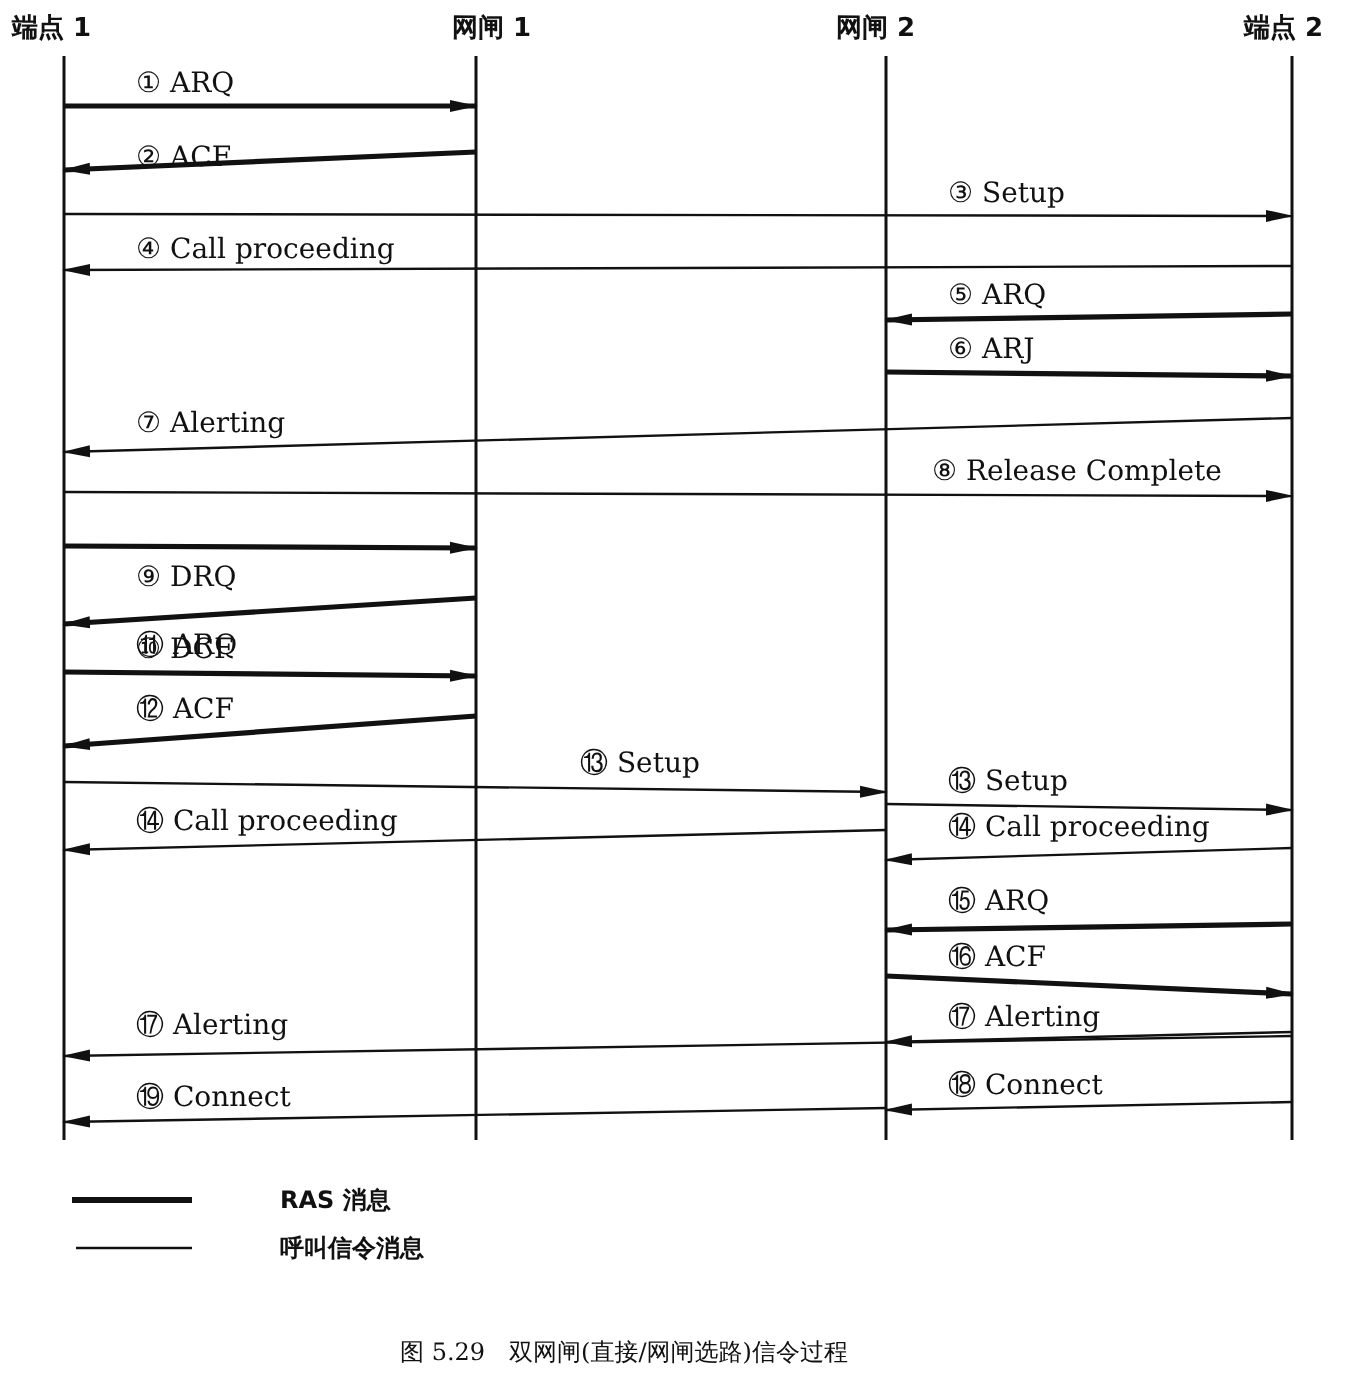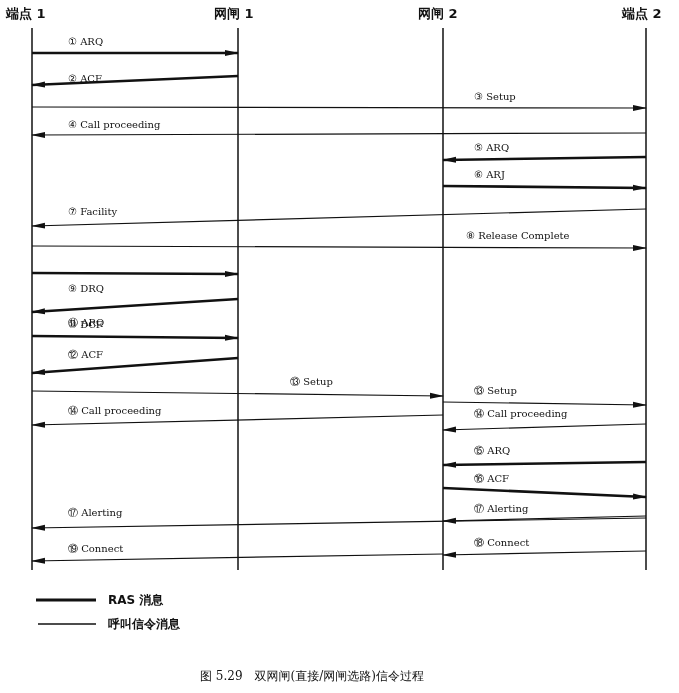--- a/index.html
+++ b/index.html
@@ -1,27 +1,27 @@
 <!DOCTYPE html>
 <html><head>
 <meta charset="utf-8">
 <style>
   html,body{margin:0;padding:0;background:#fff;}
   body{width:679px;height:693px;position:relative;overflow:hidden;font-family:"DejaVu Serif","Liberation Serif",serif;color:#111;}
   .hdr{position:absolute;top:5px;font-size:13px;font-weight:bold;font-family:"DejaVu Sans","Liberation Sans",sans-serif;}
   svg{position:absolute;left:0;top:0;}
-  .lbl{position:absolute;font-size:10px;white-space:nowrap;line-height:14px;}
-  .leg{position:absolute;font-size:12px;font-weight:bold;font-family:"DejaVu Sans","Liberation Sans",sans-serif;}
+  .lbl{position:absolute;font-size:14px;white-space:nowrap;line-height:14px;}
+  .leg{position:absolute;font-size:12px;font-weight:bold;font-family:"DejaVu Sans","Liberation Sans",sans-serif;margin-left:32px;}
   .cap{position:absolute;top:668px;left:200px;font-size:12px;}
 </style>
 </head>
 <body>
 
 <div class="hdr" style="left:6px;">端点 1</div>
-<div class="hdr" style="left:198px;padding-left:16px;">网闸 1</div>
+<div class="hdr" style="left:210px;padding-left:16px;">网闸 1</div>
 <div class="hdr" style="left:418px;">网闸 2</div>
 <div class="hdr" style="left:622px;">端点 2</div>
 
 <svg id="diagram" width="679" height="693" xmlns="http://www.w3.org/2000/svg">
   <defs>
     <marker id="ah" markerWidth="14" markerHeight="8" refX="13" refY="4" orient="auto" markerUnits="userSpaceOnUse">
       <path d="M0,1 L14,4 L0,7 Z" fill="#111"></path>
     </marker>
   </defs>
   <g id="lifelines">
@@ -60,21 +60,21 @@
   </g>
 </svg>
 
 <div id="labels">
     <div class="lbl" style="left: 68px; top: 35px;">① ARQ</div>
     <div class="lbl" style="left: 68px; top: 72px;">② ACF</div>
     <div class="lbl" style="left: 474px; top: 90px;">③ Setup</div>
     <div class="lbl" style="left: 68px; top: 118px;">④ Call proceeding</div>
     <div class="lbl" style="left: 474px; top: 141px;">⑤ ARQ</div>
     <div class="lbl" style="left: 474px; top: 168px;">⑥ ARJ</div>
-    <div class="lbl" style="left: 68px; top: 205px;">⑦ Facility</div>
+    <div class="lbl" style="left: 68px; top: 205px;">⑦ Alerting</div>
     <div class="lbl" style="left: 466px; top: 229px;">⑧ Release Complete</div>
     <div class="lbl" style="left: 68px; top: 254px; margin-top: 28px;">⑨ DRQ</div>
     <div class="lbl" style="left: 68px; top: 288px; margin-top: 30px;">⑩ DCF</div>
     <div class="lbl" style="left: 68px; top: 316px;">⑪ ARQ</div>
     <div class="lbl" style="left: 68px; top: 348px;">⑫ ACF</div>
     <div class="lbl" style="left: 290px; top: 375px;">⑬ Setup</div>
     <div class="lbl" style="left: 474px; top: 384px;">⑬ Setup</div>
     <div class="lbl" style="left: 68px; top: 404px;">⑭ Call proceeding</div>
     <div class="lbl" style="left: 474px; top: 407px;">⑭ Call proceeding</div>
     <div class="lbl" style="left: 474px; top: 444px;">⑮ ARQ</div>

